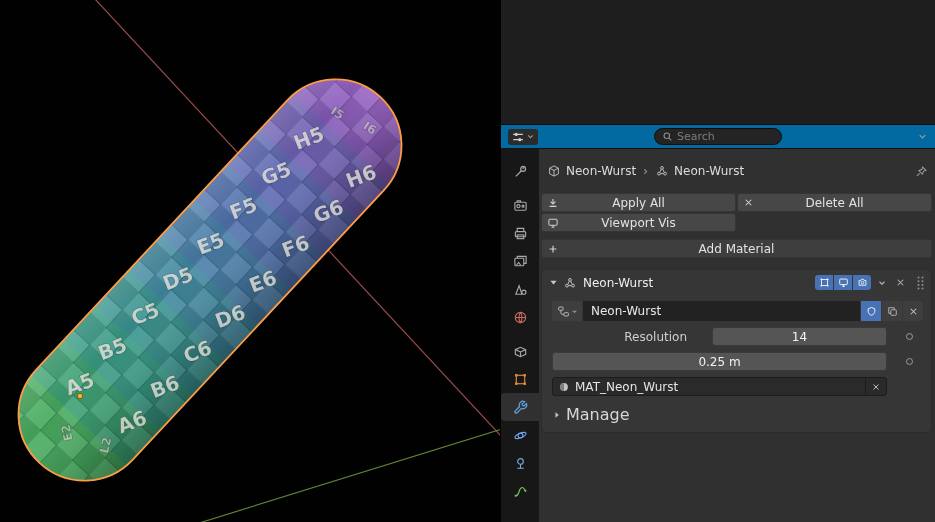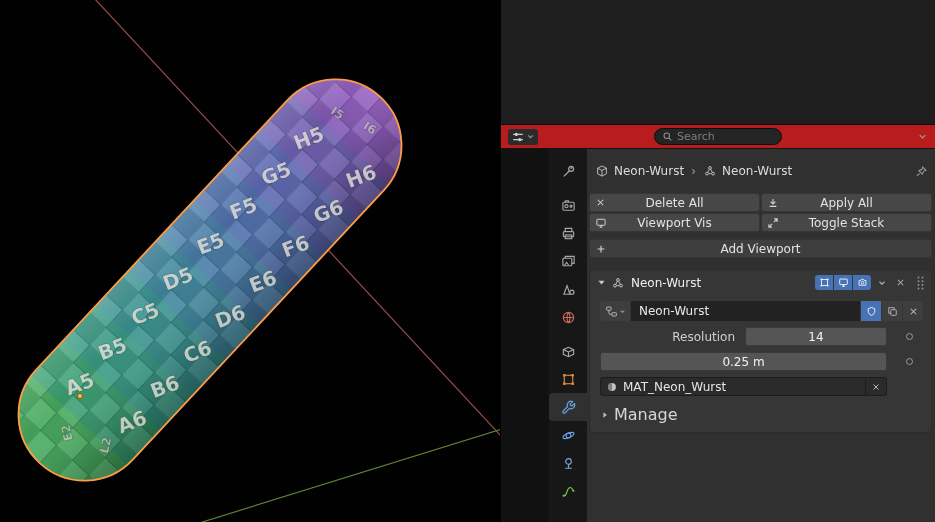--- a/index.html
+++ b/index.html
@@ -9,31 +9,31 @@
   svg{flex:none;display:block;}
 
   
   .viewport{width:500px;height:522px;background:#010101;position:relative;flex:none;}
 
   
   .right{width:435px;height:522px;display:flex;flex-direction:column;flex:none;border-left:1px solid #000;box-sizing:border-box;}
   .empty-editor{height:124px;background:#1e1e1e;border-bottom:1px solid #0c0c0c;flex:none;}
 
   .properties-editor{flex:1;display:flex;flex-direction:column;min-height:0;}
-  .props-header{height:23px;background:#b91c1c;display:flex;align-items:center;
+  .props-header{height:23px;background:#0369a1;display:flex;align-items:center;
                 padding:0 7px;position:relative;flex:none;border-bottom:1px solid #131313;gap:36px;}
   .editor-type{display:flex;align-items:center;gap:1px;background:#2b2b2b;border-radius:3px;padding:1px 3px;cursor:pointer;}
   .search-wrap{position:absolute;left:50%;transform:translateX(-50%);display:flex;align-items:center;gap:4px;
                background:#242424;border:1px solid #0d0d0d;border-radius:9px;height:15px;width:112px;padding:0 7px;}
   .search-input{background:transparent;border:none;outline:none;color:#cfcfcf;font-size:11px;width:100%;
                 font-family:inherit;padding:0;}
   .search-input::placeholder{color:#7d7d7d;}
   .hdr-right{margin-left:auto;display:flex;align-items:center;}
 
-  .props-body{flex:1;display:flex;min-height:0;margin-left:48px;}
+  .props-body{flex:1;display:flex;min-height:0;}
   .tab-strip{width:38px;background:#171717;padding-top:8px;display:flex;flex-direction:column;flex:none;}
   .tab{height:28px;display:flex;align-items:center;justify-content:center;cursor:pointer;}
   .tab.active{background:#303030;border-radius:4px 0 0 4px;}
   .tab.gap-after{margin-bottom:6px;}
 
   .main{flex:1;background:#303030;padding:0 3px 0 2px;min-width:0;overflow:hidden;}
 
   .breadcrumb{display:flex;align-items:center;gap:5px;margin:10px 4px 10px 6px;height:24px;font-size:12px;color:#dcdcdc;}
   .crumb-spacer{flex:1;}
 
@@ -55,21 +55,21 @@
   .grip{margin-left:4px;display:flex;align-items:center;cursor:grab;}
 
   .ng-row{display:flex;align-items:center;margin:6px 8px 0 10px;height:20px;gap:1px;}
   .ng-browse{width:30px;height:100%;background:#3e3e3e;border-radius:3px 0 0 3px;display:flex;align-items:center;justify-content:center;gap:1px;cursor:pointer;}
   .ng-name{flex:1;height:100%;background:#222222;border:none;outline:none;color:#e8e8e8;font-size:12px;padding:0 8px;font-family:inherit;min-width:0;box-sizing:border-box;}
   .ng-btn{width:20px;height:100%;background:#3e3e3e;display:flex;align-items:center;justify-content:center;cursor:pointer;}
   .ng-btn.blue{background:#4772b3;}
   .ng-btn.last{border-radius:0 3px 3px 0;}
 
   .prop-row{display:flex;align-items:center;margin-top:6px;padding-left:10px;height:19px;}
-  .prop-label{width:135px;flex:none;text-align:right;padding-right:10px;font-size:12px;color:#cfcfcf;white-space:nowrap;}
+  .prop-label{width:135px;flex:none;text-align:right;padding-right:25px;font-size:12px;color:#cfcfcf;white-space:nowrap;}
   .prop-value{flex:1;height:19px;background:#555555;border:1px solid #3a3a3a;border-radius:3px;display:flex;
               align-items:center;justify-content:center;color:#f2f2f2;font-size:12px;cursor:ew-resize;box-sizing:border-box;min-width:0;}
   .dot-area{width:44px;flex:none;display:flex;justify-content:center;}
   .anim-dot{width:5px;height:5px;border:1px solid #9a9a9a;border-radius:50%;cursor:pointer;}
 
   .mat-widget{flex:1;height:19px;background:#2a2a2a;border:1px solid #1d1d1d;border-radius:3px;display:flex;
               align-items:center;overflow:hidden;box-sizing:border-box;min-width:0;cursor:pointer;}
   .mat-main{flex:1;display:flex;align-items:center;gap:5px;padding:0 5px;color:#e5e5e5;font-size:12px;min-width:0;}
   .mat-main span{white-space:nowrap;overflow:hidden;text-overflow:ellipsis;}
   .mat-x{width:20px;height:100%;border-left:1px solid #1d1d1d;display:flex;align-items:center;justify-content:center;flex:none;}
@@ -303,51 +303,45 @@
             <span>Neon-Wurst</span>
             <span class="crumb-spacer"></span>
             <svg width="13" height="13" viewBox="0 0 16 16" fill="none" stroke="#9a9a9a" stroke-width="1.3">
               <path d="M9.5 2.5l4 4-2.8 1-1.7 3.7-4.2-4.2 3.7-1.7z"></path>
                 <path d="M5.6 10.4L2.5 13.5"></path>
             </svg>
           </div>
 
           <div class="btn-grid">
             <div class="tb-btn">
+              <svg width="12" height="12" viewBox="0 0 16 16" fill="none" stroke="#d5d5d5" stroke-width="1.4">
+                <path d="M8 2.5v7M4.8 6.3L8 9.5l3.2-3.2M3.5 12.5h9"></path>
+              </svg>
+              <span>Apply All</span>
+            </div>
+            <div class="tb-btn">
               <svg width="11" height="11" viewBox="0 0 16 16" fill="none" stroke="#d5d5d5" stroke-width="1.5">
                 <path d="M4 4l8 8M12 4l-8 8"></path>
               </svg>
               <span>Delete All</span>
-            </div>
-            <div class="tb-btn">
-              <svg width="12" height="12" viewBox="0 0 16 16" fill="none" stroke="#d5d5d5" stroke-width="1.4">
-                <path d="M8 2.5v7M4.8 6.3L8 9.5l3.2-3.2M3.5 12.5h9"></path>
-              </svg>
-              <span>Apply All</span>
             </div>
             <div class="tb-btn">
               <svg width="12" height="12" viewBox="0 0 16 16" fill="none" stroke="#d5d5d5" stroke-width="1.3">
                 <rect x="2.5" y="3" width="11" height="8" rx="1"></rect>
                   <path d="M6 13.5h4M8 11v2.5"></path>
               </svg>
               <span>Viewport Vis</span>
             </div>
-            <div class="tb-btn">
-              <svg width="12" height="12" viewBox="0 0 16 16" fill="none" stroke="#d5d5d5" stroke-width="1.4">
-                <path d="M9.5 2.5h4v4M6.5 13.5h-4v-4M13.5 2.5L9.2 6.8M2.5 13.5l4.3-4.3"></path>
-              </svg>
-              <span>Toggle Stack</span>
-            </div>
           </div>
 
           <div class="add-modifier">
             <svg width="12" height="12" viewBox="0 0 16 16" fill="none" stroke="#d5d5d5" stroke-width="1.5">
               <path d="M8 3.5v9M3.5 8h9"></path>
             </svg>
-            <span>Add Viewport</span>
+            <span>Add Material</span>
           </div>
 
           <div class="panel">
             <div class="panel-header">
               <svg width="11" height="11" viewBox="0 0 16 16" fill="#c8c8c8">
                   <path d="M3.5 5.5h9L8 11z"></path>
                 </svg>
               <svg width="14" height="14" viewBox="0 0 16 16" fill="none" stroke="#c4c4c4" stroke-width="1.1">
                 <circle cx="4.5" cy="11" r="1.6"></circle>
                   <circle cx="11.5" cy="11" r="1.6"></circle>

